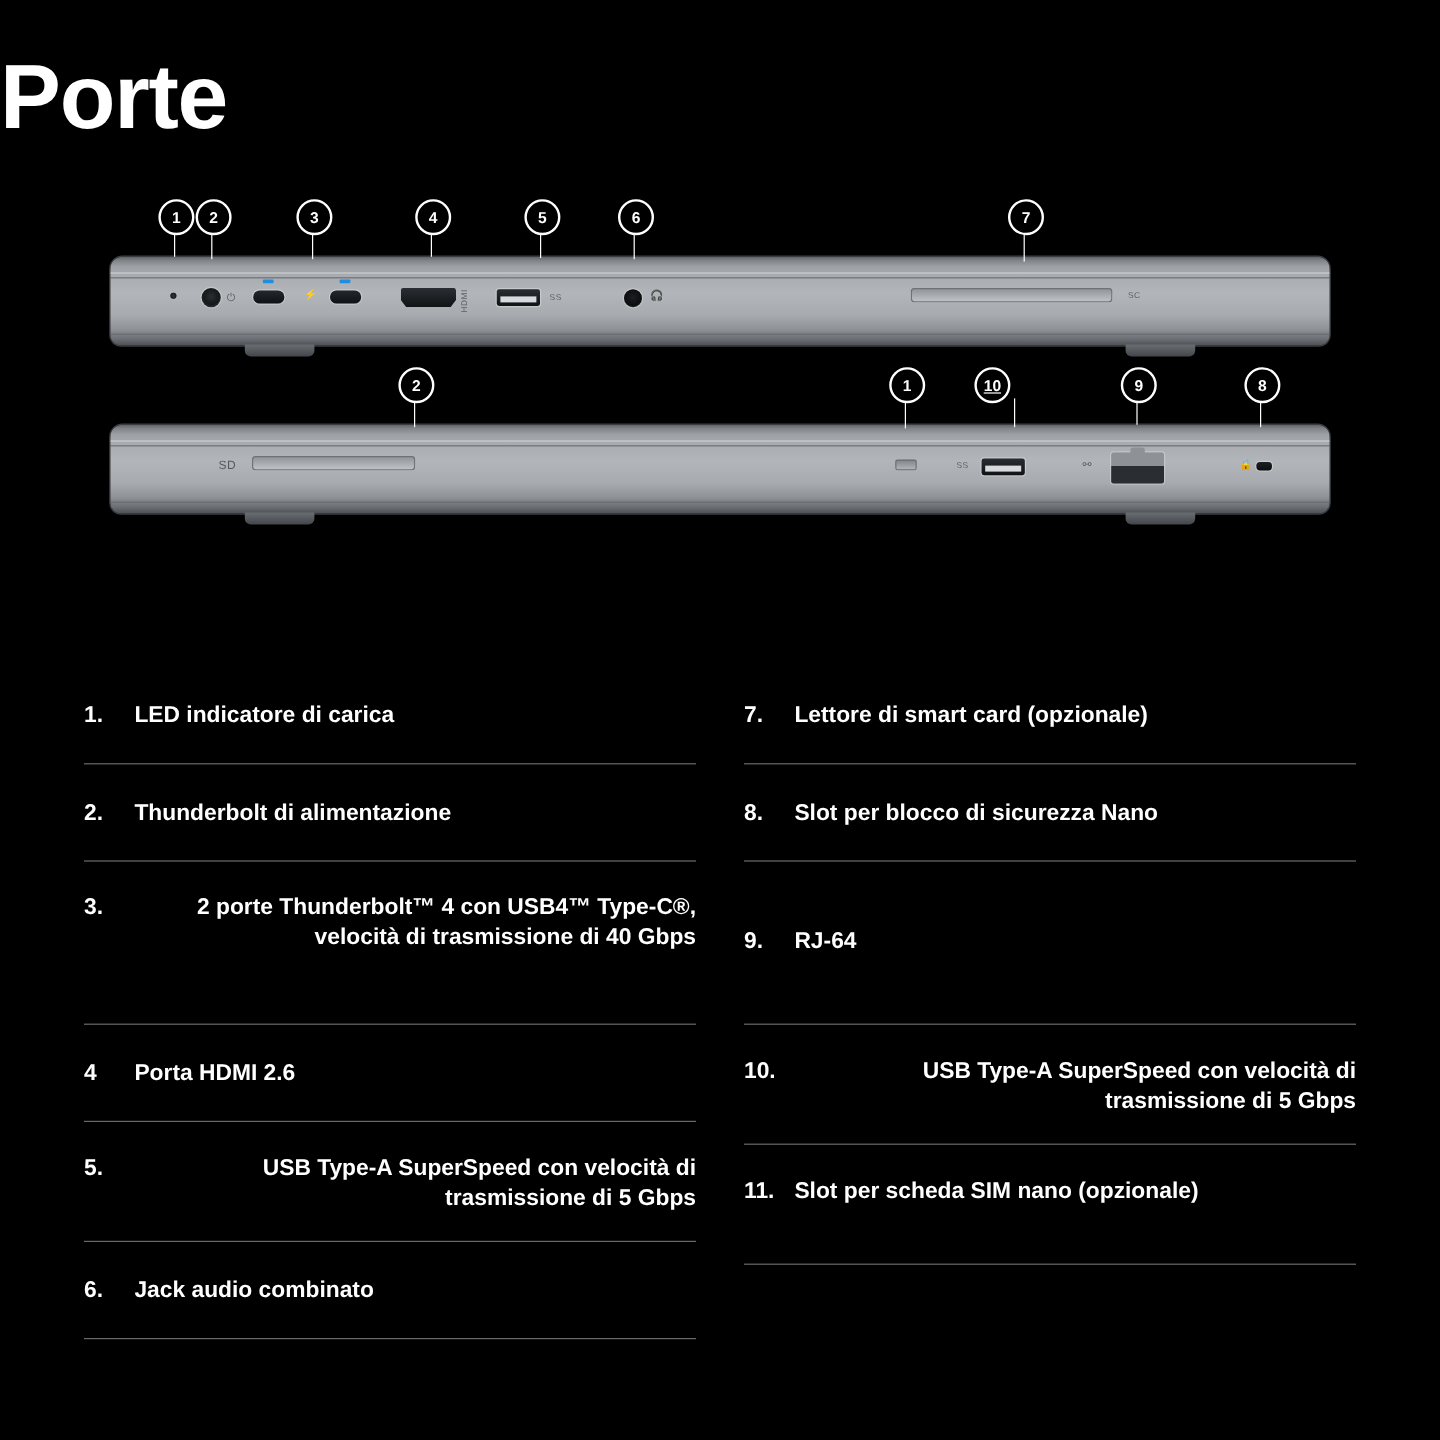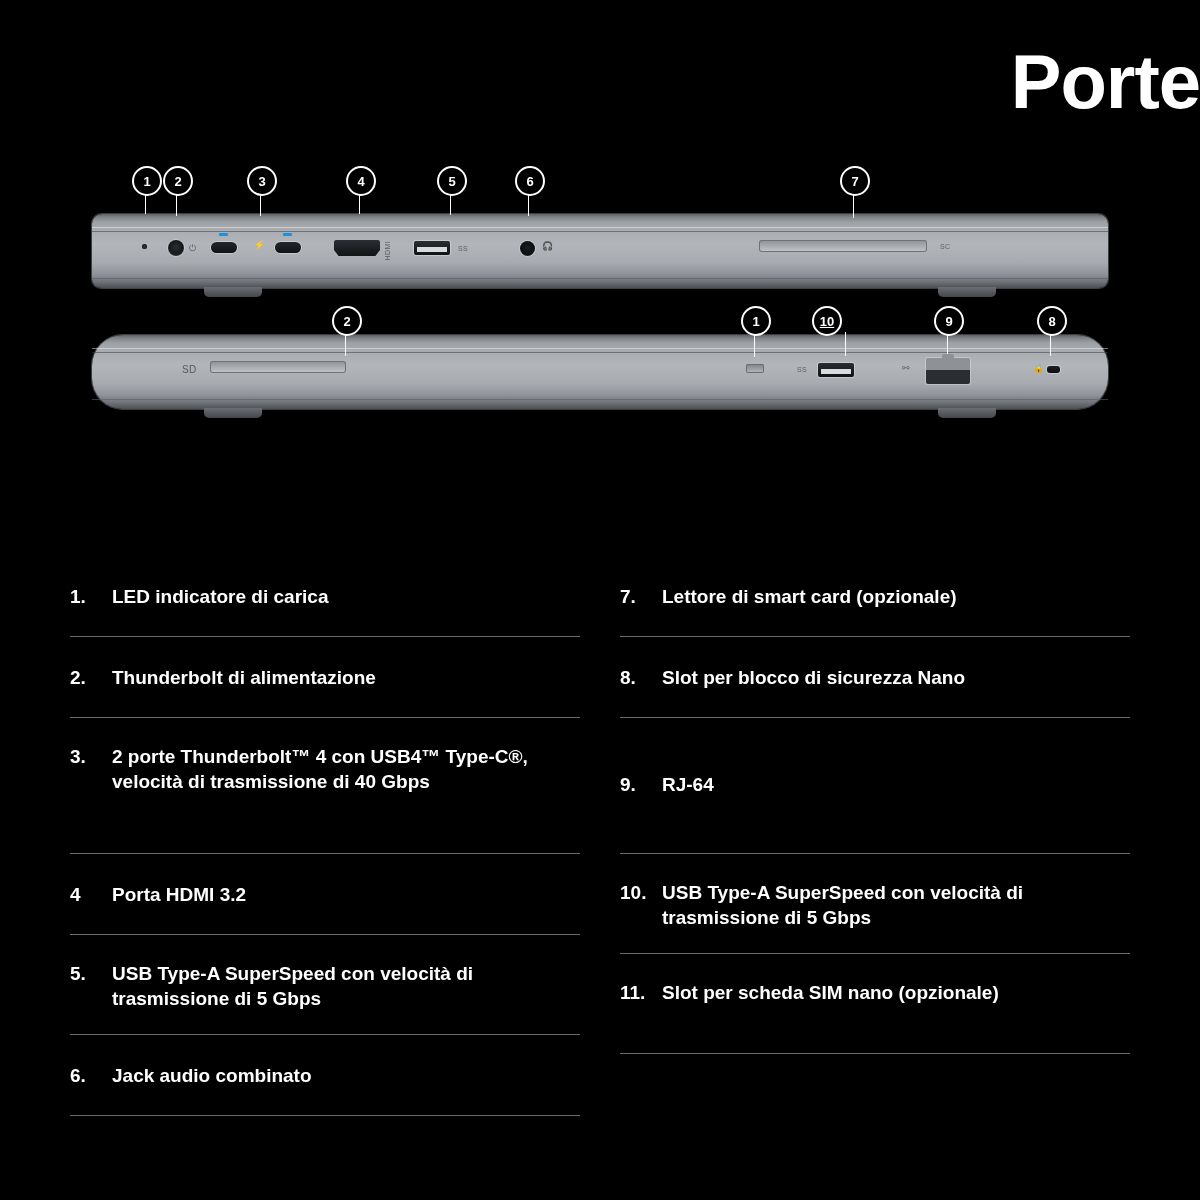--- a/index.html
+++ b/index.html
@@ -9,21 +9,21 @@
   }
   body {
     width: 1200px;
     height: 1200px;
     overflow: hidden;
     font-family: "Liberation Sans", sans-serif;
     color: #fff;
     position: relative;
   }
   .page-title {
-    text-align: right;
+    text-align: left;
     font-size: 76px;
     font-weight: bold;
     letter-spacing: -1px;
     margin: 0;
     padding-top: 44px;
     line-height: 1.0;
   }
 
   
   .diagram-area {
@@ -219,20 +219,21 @@
     width: 42px;
     flex: 0 0 42px;
     font-size: 19px;
     font-weight: bold;
     line-height: 1.32;
   }
   .txt {
     font-size: 19px;
     font-weight: bold;
     line-height: 1.32;
+    text-align: right;
   }
   .r1 { height: 81px; padding-top: 28px; }
   .r2 { height: 81px; padding-top: 28px; }
   .r3 { padding-top: 26px; height: 136px; }
   .r4 { height: 81px; padding-top: 28px; }
   .r5 { height: 100px; padding-top: 26px; }
   .r6 { height: 81px; padding-top: 28px; }
 
   .rr1 { height: 81px; padding-top: 28px; }
   .rr2 { height: 81px; padding-top: 28px; }
@@ -314,21 +315,21 @@
 
     <div class="badge" style="left:720px; top:-8px;text-decoration:underline;">10</div>
     <div class="leader" style="left:753px; top:18px; height:24px;"></div>
 
     <div class="badge" style="left:842px; top:-8px;">9</div>
     <div class="leader" style="left:855px; top:18px; height:22px;"></div>
 
     <div class="badge" style="left:945px; top:-8px;">8</div>
     <div class="leader" style="left:958px; top:18px; height:24px;"></div>
 
-    <div class="chassis" style="margin-top:21px;border-radius:31px;">
+    <div class="chassis" style="margin-top:40px;">
       <div class="lid-line"></div>
       <div class="lid-line2"></div>
       <div class="bottom-line"></div>
 
       <div class="port-label" style="left:90px; top:29px; font-size:10px; color:#55595d;">SD</div>
       <div class="port sdslot" style="left:118px; top:26px;"></div>
 
       <div class="port simslot" style="left:654px; top:29px;"></div>
 
       <div class="port usba" style="left:726px; top:28px;"></div>
@@ -358,21 +359,21 @@
     <div class="row r2">
       <div class="num">2.</div>
       <div class="txt">Thunderbolt di alimentazione</div>
     </div>
     <div class="row r3">
       <div class="num">3.</div>
       <div class="txt">2 porte Thunderbolt™ 4 con USB4™ Type-C®, velocità di trasmissione di 40 Gbps</div>
     </div>
     <div class="row r4">
       <div class="num">4</div>
-      <div class="txt">Porta HDMI 3.2</div>
+      <div class="txt">Porta HDMI 2.6</div>
     </div>
     <div class="row r5">
       <div class="num">5.</div>
       <div class="txt">USB Type-A SuperSpeed con velocità di trasmissione di 5 Gbps</div>
     </div>
     <div class="row r6">
       <div class="num">6.</div>
       <div class="txt">Jack audio combinato</div>
     </div>
   </div>

